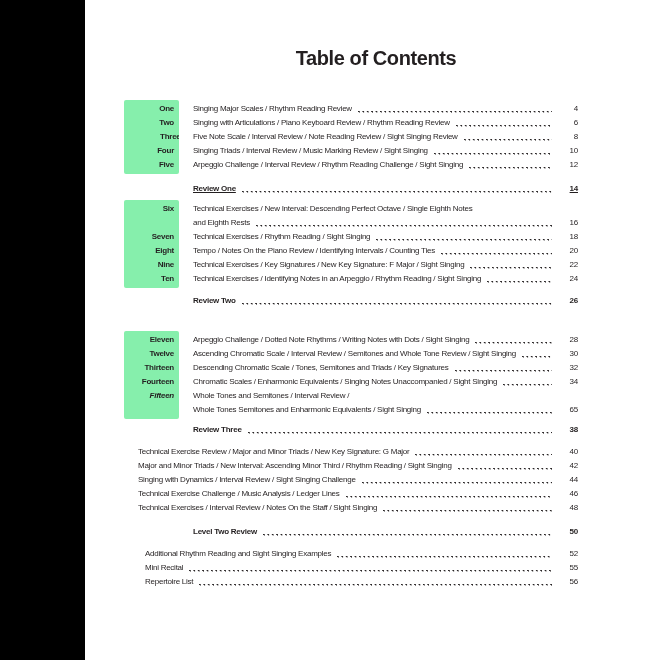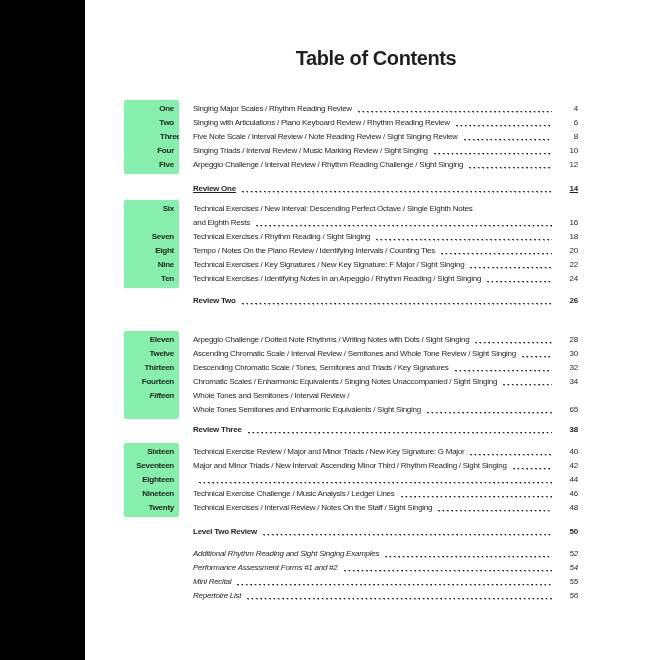--- a/index.html
+++ b/index.html
@@ -30,21 +30,21 @@
   .entry-line { line-height:14px; white-space:nowrap; }
   .entry-last { display:flex; align-items:center; line-height:14px; }
   .entry-text { white-space:nowrap; flex:none; }
   .dotted-leader {
     flex:1; min-width:4px; align-self:flex-end; height:4px; margin:0 6px 3px 6px;
     background-image: radial-gradient(circle at 1.1px 1.6px, #2a2627 0.85px, rgba(0,0,0,0) 1.05px);
     background-size:4.4px 3px; background-repeat:repeat-x; background-position:left bottom;
   }
   .page-number { flex:none; width:20px; text-align:right; }
   .review-row { display:flex; align-items:baseline; margin-left:108px; font-weight:bold; line-height:14px; }
-  .plain-group { margin-left:108px;font-style:italic; }
+  .plain-group { margin-left:60px; }
 </style>
 </head>
 <body>
 
 <div class="side-bar left"></div>
 <div class="side-bar right"></div>
 
 <div class="page">
   <div class="page-title">Table of Contents</div>
   <div class="toc" id="toc">
@@ -197,44 +197,38 @@
             </div>
           </div>
         </div>
       </div>
       <div class="review-row" style="margin-top: 4px;">
         <span class="entry-text">Review Three</span>
         <span class="dotted-leader"></span>
         <span class="page-number">38</span>
       </div>
       <div class="unit-group" style="margin-top: 6px;">
-        <div class="unit-label-box">
-          <div class="unit-label" style="height: 14px;">Sixteen</div>
-          <div class="unit-label" style="height: 14px;">Seventeen</div>
-          <div class="unit-label" style="height: 14px;">Eighteen</div>
-          <div class="unit-label" style="height: 14px;">Nineteen</div>
-          <div class="unit-label" style="height: 14px;">Twenty</div>
-        </div>
         <div class="unit-entries">
           <div class="entry">
             <div class="entry-last">
               <span class="entry-text">Technical Exercise Review / Major and Minor Triads / New Key Signature: G Major</span>
               <span class="dotted-leader"></span>
               <span class="page-number">40</span>
             </div>
           </div>
           <div class="entry">
             <div class="entry-last">
               <span class="entry-text">Major and Minor Triads / New Interval: Ascending Minor Third / Rhythm Reading / Sight Singing</span>
               <span class="dotted-leader"></span>
               <span class="page-number">42</span>
             </div>
           </div>
           <div class="entry">
             <div class="entry-last">
+              <span class="entry-text">Singing with Dynamics / Interval Review / Sight Singing Challenge</span>
               <span class="dotted-leader"></span>
               <span class="page-number">44</span>
             </div>
           </div>
           <div class="entry">
             <div class="entry-last">
               <span class="entry-text">Technical Exercise Challenge / Music Analysis / Ledger Lines</span>
               <span class="dotted-leader"></span>
               <span class="page-number">46</span>
             </div>
@@ -256,27 +250,20 @@
       <div class="plain-group" style="margin-top: 8px;">
         <div class="entry">
           <div class="entry-last">
             <span class="entry-text">Additional Rhythm Reading and Sight Singing Examples</span>
             <span class="dotted-leader"></span>
             <span class="page-number">52</span>
           </div>
         </div>
         <div class="entry">
           <div class="entry-last">
-            <span class="entry-text">Performance Assessment Forms #1 and #2</span>
-            <span class="dotted-leader"></span>
-            <span class="page-number">54</span>
-          </div>
-        </div>
-        <div class="entry">
-          <div class="entry-last">
             <span class="entry-text">Mini Recital</span>
             <span class="dotted-leader"></span>
             <span class="page-number">55</span>
           </div>
         </div>
         <div class="entry">
           <div class="entry-last">
             <span class="entry-text">Repertoire List</span>
             <span class="dotted-leader"></span>
             <span class="page-number">56</span>

